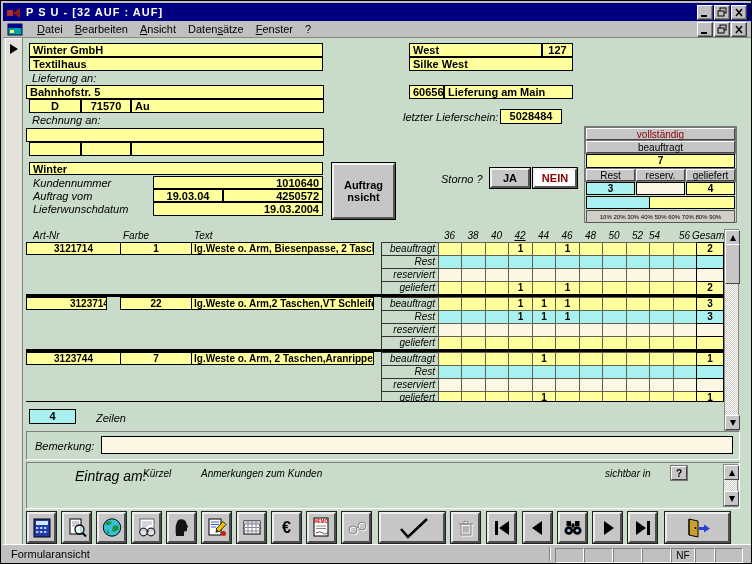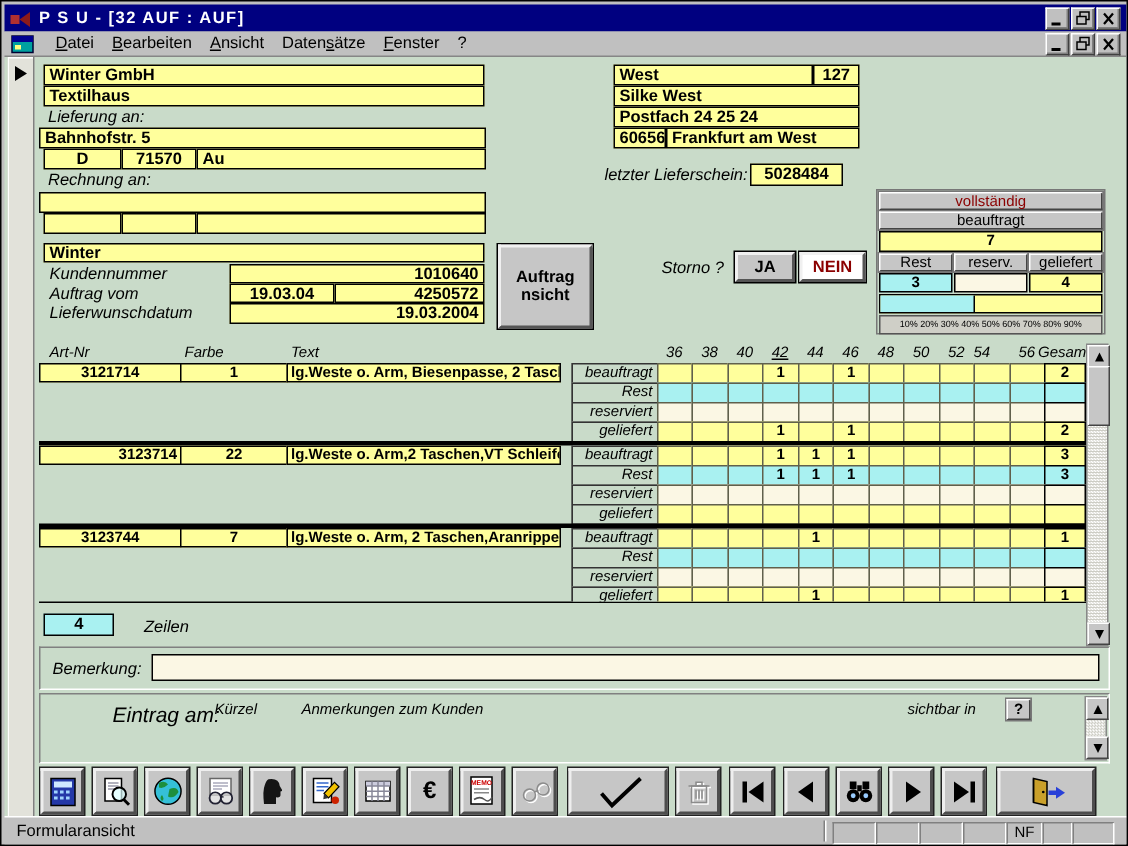--- a/index.html
+++ b/index.html
@@ -124,23 +124,22 @@
   <div class="abs f" style="left:130px;top:98px;width:193px;height:14px">Au</div>
   <div class="abs lbl" style="left:31px;top:113px">Rechnung an:</div>
   <div class="abs f" style="left:25px;top:127px;width:298px;height:14px"></div>
   <div class="abs f" style="left:28px;top:141px;width:52px;height:14px"></div>
   <div class="abs f" style="left:80px;top:141px;width:50px;height:14px"></div>
   <div class="abs f" style="left:130px;top:141px;width:193px;height:14px"></div>
 
   <div class="abs f" style="left:408px;top:42px;width:133px;height:14px">West</div>
   <div class="abs f fc" style="left:541px;top:42px;width:31px;height:14px">127</div>
   <div class="abs f" style="left:408px;top:56px;width:164px;height:14px">Silke West</div>
-  <div class="abs f" style="left:408px;top:70px;width:164px;height:14px">Postfach 24 25 24</div>
   <div class="abs f fc" style="left:408px;top:84px;width:35px;height:14px">60656</div>
-  <div class="abs f" style="left:443px;top:84px;width:129px;height:14px">Frankfurt am West</div>
+  <div class="abs f" style="left:443px;top:84px;width:129px;height:14px">Lieferung am Main</div>
   <div class="abs lbl" style="left:402px;top:110px;width:95px;">letzter Lieferschein:</div>
   <div class="abs f fc" style="left:499px;top:108px;width:62px;height:15px">5028484</div>
 
   <div class="abs f" style="left:28px;top:161px;width:294px;height:13px">Winter</div>
   <div class="abs lbl" style="left:32px;top:176px">Kundennummer</div>
   <div class="abs f fr" style="left:152px;top:175px;width:170px;height:13px">1010640</div>
   <div class="abs lbl" style="left:32px;top:189px">Auftrag vom</div>
   <div class="abs f fc" style="left:152px;top:188px;width:70px;height:13px">19.03.04</div>
   <div class="abs f fr" style="left:222px;top:188px;width:100px;height:13px">4250572</div>
   <div class="abs lbl" style="left:32px;top:202px">Lieferwunschdatum</div>
@@ -240,21 +239,21 @@
         <div class="gcell" style="left: 482px; top: 52px; width: 25px; height: 14px; background: rgb(255, 255, 156);">1</div>
         <div class="gcell" style="left: 506px; top: 52px; width: 24px; height: 14px; background: rgb(255, 255, 156);"></div>
         <div class="gcell" style="left: 529px; top: 52px; width: 25px; height: 14px; background: rgb(255, 255, 156);">1</div>
         <div class="gcell" style="left: 553px; top: 52px; width: 24px; height: 14px; background: rgb(255, 255, 156);"></div>
         <div class="gcell" style="left: 576px; top: 52px; width: 25px; height: 14px; background: rgb(255, 255, 156);"></div>
         <div class="gcell" style="left: 600px; top: 52px; width: 24px; height: 14px; background: rgb(255, 255, 156);"></div>
         <div class="gcell" style="left: 623px; top: 52px; width: 25px; height: 14px; background: rgb(255, 255, 156);"></div>
         <div class="gcell" style="left: 647px; top: 52px; width: 24px; height: 14px; background: rgb(255, 255, 156);"></div>
         <div class="gcell" style="left: 670px; top: 52px; width: 28px; height: 14px; background: rgb(255, 255, 156); border-color: rgb(0, 0, 0);">2</div>
         <div style="position: absolute; left: 0px; top: 65px; width: 698px; height: 3px; background: rgb(0, 0, 0);"></div>
-        <div class="gfield" style="left: 0px; top: 68px; width: 95px; height: 13px; text-align: right; padding-left: 43px;">3123714</div>
+        <div class="gfield" style="left: 0px; top: 68px; width: 81px; height: 13px; text-align: left; padding-left: 43px;">3123714</div>
         <div class="gfield" style="left: 94px; top: 68px; width: 72px; height: 13px; text-align: center;">22</div>
         <div class="gfield" style="left: 165px; top: 68px; width: 183px; height: 13px;">lg.Weste o. Arm,2 Taschen,VT Schleifen</div>
         <div class="glabel" style="left: 355px; top: 68px; width: 58px; height: 14px;">beauftragt</div>
         <div class="gcell" style="left: 412px; top: 68px; width: 24px; height: 14px; background: rgb(255, 255, 156);"></div>
         <div class="gcell" style="left: 435px; top: 68px; width: 25px; height: 14px; background: rgb(255, 255, 156);"></div>
         <div class="gcell" style="left: 459px; top: 68px; width: 24px; height: 14px; background: rgb(255, 255, 156);"></div>
         <div class="gcell" style="left: 482px; top: 68px; width: 25px; height: 14px; background: rgb(255, 255, 156);">1</div>
         <div class="gcell" style="left: 506px; top: 68px; width: 24px; height: 14px; background: rgb(255, 255, 156);">1</div>
         <div class="gcell" style="left: 529px; top: 68px; width: 25px; height: 14px; background: rgb(255, 255, 156);">1</div>
         <div class="gcell" style="left: 553px; top: 68px; width: 24px; height: 14px; background: rgb(255, 255, 156);"></div>

